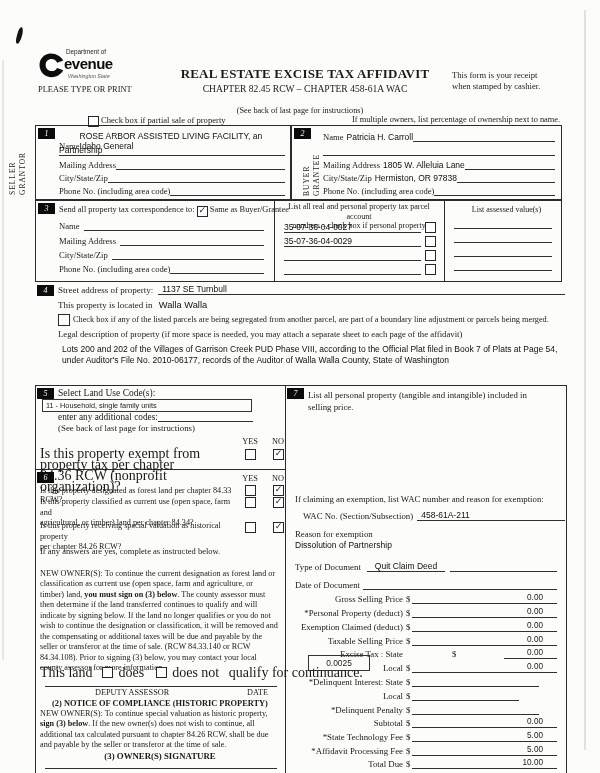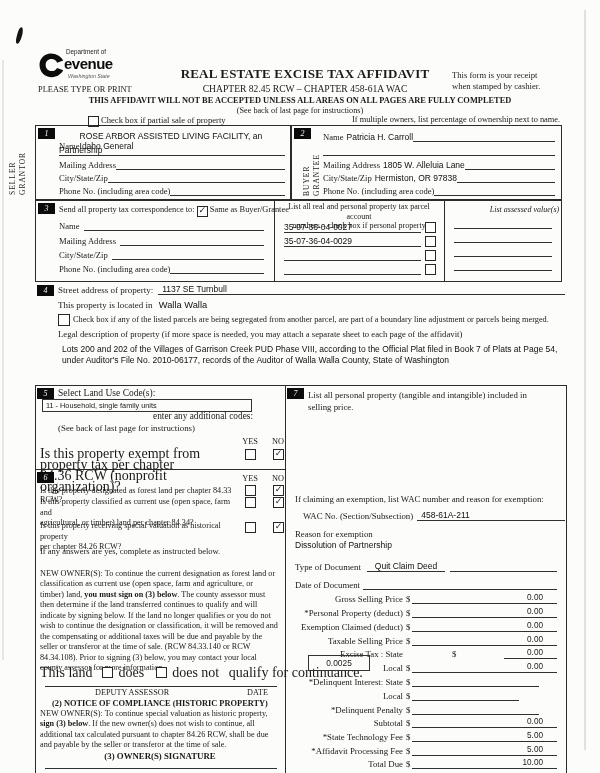--- a/index.html
+++ b/index.html
@@ -51,21 +51,20 @@
   <div class="abs" style="left:38px;top:85px;font-size:8.4px;">PLEASE TYPE OR PRINT</div>
 
   <div class="abs ctr b" style="left:160px;top:66px;width:290px;font-size:13px;letter-spacing:0.2px;">REAL ESTATE EXCISE TAX AFFIDAVIT</div>
   <div class="abs ctr" style="left:160px;top:83px;width:290px;font-size:9.6px;">CHAPTER 82.45 RCW – CHAPTER 458-61A WAC</div>
 
   <div class="abs" style="left:452px;top:70px;width:125px;font-size:8.6px;line-height:11px;">
     <div>This form is your receipt</div>
     <div>when stamped by cashier.</div>
   </div>
 
-  <div class="abs ctr b" style="left:0;top:96px;width:600px;font-size:8.4px;">THIS AFFIDAVIT WILL NOT BE ACCEPTED UNLESS ALL AREAS ON ALL PAGES ARE FULLY COMPLETED</div>
   <div class="abs ctr" style="left:0;top:106px;width:600px;font-size:8.2px;">(See back of last page for instructions)</div>
 
   <span class="cb abs" style="left:88px;top:116px;"></span>
   <div class="abs" style="left:101px;top:115px;font-size:8.6px;">Check box if partial sale of property</div>
   <div class="abs" style="left:352px;top:115px;font-size:8.4px;">If multiple owners, list percentage of ownership next to name.</div>
 
   <div class="vwrap" style="left:8px;top:133px;height:62px;">
     <span class="vtext">SELLER</span>
     <span class="vtext">GRANTOR</span>
   </div>
@@ -165,21 +164,21 @@
     </div>
     <div class="abs frow" style="left:248px;top:50px;width:152px;">
       <span class="fill"></span>
       <span class="cb" style="margin-left:4px;"></span>
     </div>
     <div class="abs frow" style="left:248px;top:64px;width:152px;">
       <span class="fill"></span>
       <span class="cb" style="margin-left:4px;"></span>
     </div>
 
-    <div class="abs ctr" style="left:432px;top:5px;width:113px;font-size:8px;font-style:italic;">List assessed value(s)</div>
+    <div class="abs ctr" style="left:414px;top:5px;width:113px;font-size:8px;">List assessed value(s)</div>
     <div class="abs fill" style="left:418px;top:18px;width:98px;"></div>
     <div class="abs fill" style="left:418px;top:32px;width:98px;"></div>
     <div class="abs fill" style="left:418px;top:46px;width:98px;"></div>
     <div class="abs fill" style="left:418px;top:60px;width:98px;"></div>
   </div>
 
   <div class="numbox" style="left:37px;top:285px;">4</div>
   <div class="abs frow" style="left:58px;top:284px;width:507px;font-size:9px;">
     <span>Street address of property:</span>
     <span class="val uline" style="margin-left:5px;padding:0 4px;">1137 SE Turnbull</span>
@@ -199,21 +198,21 @@
 
   <div class="abs box" style="left:35px;top:385px;width:530px;height:388px;border-bottom:none;"></div>
   <div class="abs" style="left:285px;top:385px;width:1px;height:388px;background:#2b2b2b;"></div>
   <div class="abs" style="left:35px;top:469px;width:250px;height:1px;background:#2b2b2b;"></div>
 
   <div class="numbox" style="left:37px;top:388px;">5</div>
   <div class="abs" style="left:58px;top:388px;font-size:9.5px;">Select Land Use Code(s):</div>
   <div class="abs" style="left:42px;top:399px;width:208px;height:11px;border:1px solid #333;display:flex;align-items:center;">
     <span class="sans" style="font-size:7.3px;padding-left:3px;">11 - Household, single family units</span>
   </div>
-  <div class="abs frow" style="left:58px;top:411px;width:195px;font-size:9.3px;flex-direction:column;">
+  <div class="abs frow" style="left:58px;top:411px;width:195px;font-size:9.3px;">
     <span>enter any additional codes:</span>
     <span class="fill"></span>
   </div>
   <div class="abs" style="left:58px;top:423px;font-size:8.9px;">(See back of last page for instructions)</div>
   <div class="abs ctr" style="left:238px;top:437px;width:24px;font-size:8.3px;">YES</div>
   <div class="abs ctr" style="left:266px;top:437px;width:24px;font-size:8.3px;">NO</div>
   <div class="abs" style="left:40px;top:448px;width:196px;font-size:14px;line-height:11px;">
     <div>Is this property exempt from property tax per chapter</div>
     <div>84.36 RCW (nonprofit organization)?</div>
   </div>

